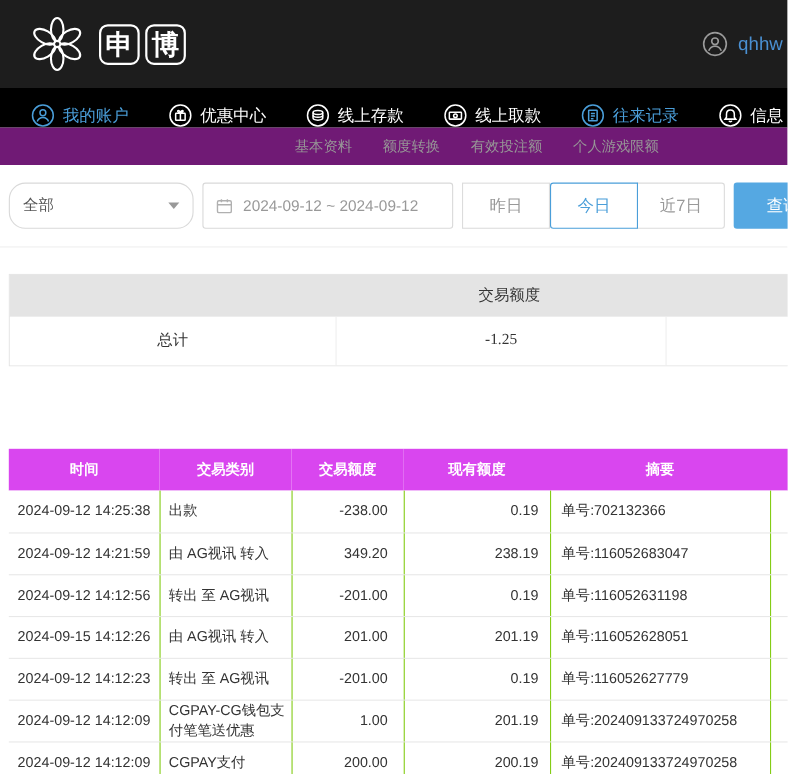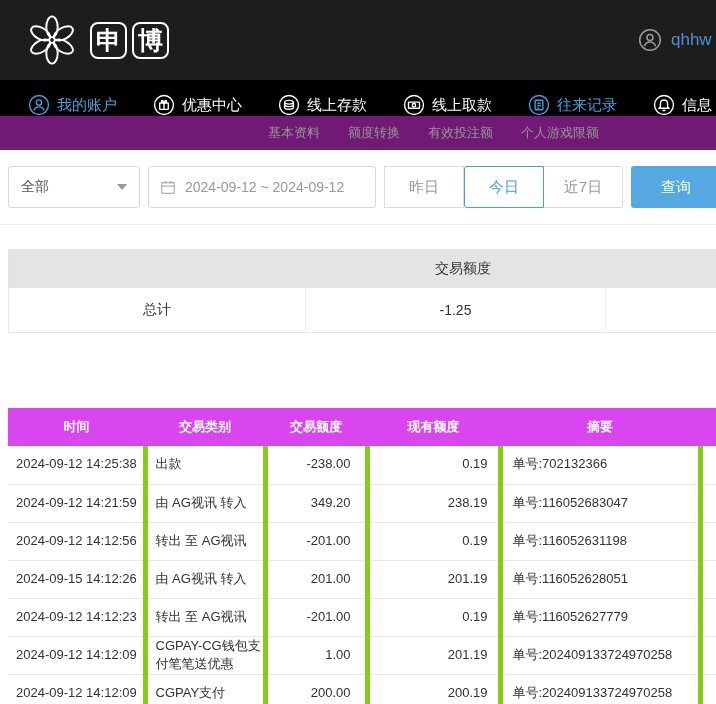--- a/index.html
+++ b/index.html
@@ -27,21 +27,21 @@
   .nav-item svg { width:22px; height:22px; display:block; }
   .nav-item.active { color:#4a9ed9; }
 
   
   .subnav { height:34px; background:#701a75; display:flex; align-items:center; padding-left:268px; gap:28px; }
   .subnav-item { color:#979797; font-size:13px; cursor:pointer; white-space:nowrap; flex-shrink:0; }
 
   
   .filter-bar { padding:16px 8px; display:flex; align-items:center; border-bottom:1px solid #efefef; }
   .filter-bar > * { flex-shrink:0; }
-  .select-box { width:132px; height:42px; border:1px solid #d9d9d9; border-radius:3px; display:flex;
+  .select-box { width:168px; height:42px; border:1px solid #d9d9d9; border-radius:15px; display:flex;
                 align-items:center; justify-content:space-between; padding:0 12px; color:#555;
                 font-size:14px; margin-right:8px; background:#fff; cursor:pointer; }
   .caret { width:0; height:0; border-left:5px solid transparent; border-right:5px solid transparent;
            border-top:6px solid #999; }
   .date-box { width:228px; height:42px; border:1px solid #d9d9d9; border-radius:3px; display:flex;
               align-items:center; gap:8px; padding:0 10px; color:#999; font-size:14px;
               margin-right:9px; background:#fff; cursor:text; }
   .date-box svg { width:18px; height:18px; }
   .btn-group { display:flex; }
   .range-btn { width:80px; height:42px; background:#fff; border:1px solid #dcdcdc; color:#999;
@@ -50,31 +50,31 @@
   .range-btn.last { border-radius:0 3px 3px 0; }
   .range-btn.active { border-color:#4a9ed9; color:#4a9ed9; position:relative; z-index:1; }
   .search-btn { width:90px; height:42px; background:#55a8e2; color:#fff; font-size:15px; border:none;
                 border-radius:3px; margin-left:8px; cursor:pointer; font-family:inherit; }
 
   
   .summary-table { width:910px; margin:24px 0 0 8px; border:1px solid #e6e6e6; }
   .summary-header { height:38px; background:#e4e4e4; display:flex; align-items:center;
                     justify-content:center; font-size:14px; color:#333; }
   .summary-row { display:flex; height:44px; align-items:stretch; background:#fff; }
-  .summary-row > div { display:flex; align-items:center; justify-content:center; font-size:14px; color:#333; }
+  .summary-row > div { display:flex; align-items:center; justify-content:center; font-size:14px; color:#333;font-family:Liberation Serif, serif; }
   .summary-cell-label { width:297px; border-right:1px solid #efefef; }
   .summary-cell-value { width:300px; border-right:1px solid #efefef; }
   .summary-cell-empty { flex:1; }
 
   
   .tx-table { width:910px; margin:75px 0 0 8px; border-collapse:collapse; table-layout:fixed;
               font-size:13px; color:#333; }
   .tx-table th { background:#d946ef; color:#fff; height:38px; font-weight:bold; font-size:13px;
                  text-align:center; }
-  .tx-table td { height:38px; border-bottom:1px solid #e8e8e8; border-right:5px solid #84cc16;
+  .tx-table td { height:38px; border-bottom:1px solid #e8e8e8; border-right:1px solid #84cc16;
                  background:#fff; line-height:1.45; }
   .c-time { padding-left:8px; }
   .c-type { padding-left:8px; }
   .c-amount { text-align:right; padding-right:14px; }
   .c-balance { text-align:right; padding-right:10px; }
   .c-note { padding-left:10px; }
 </style>
 </head>
 <body>
 

